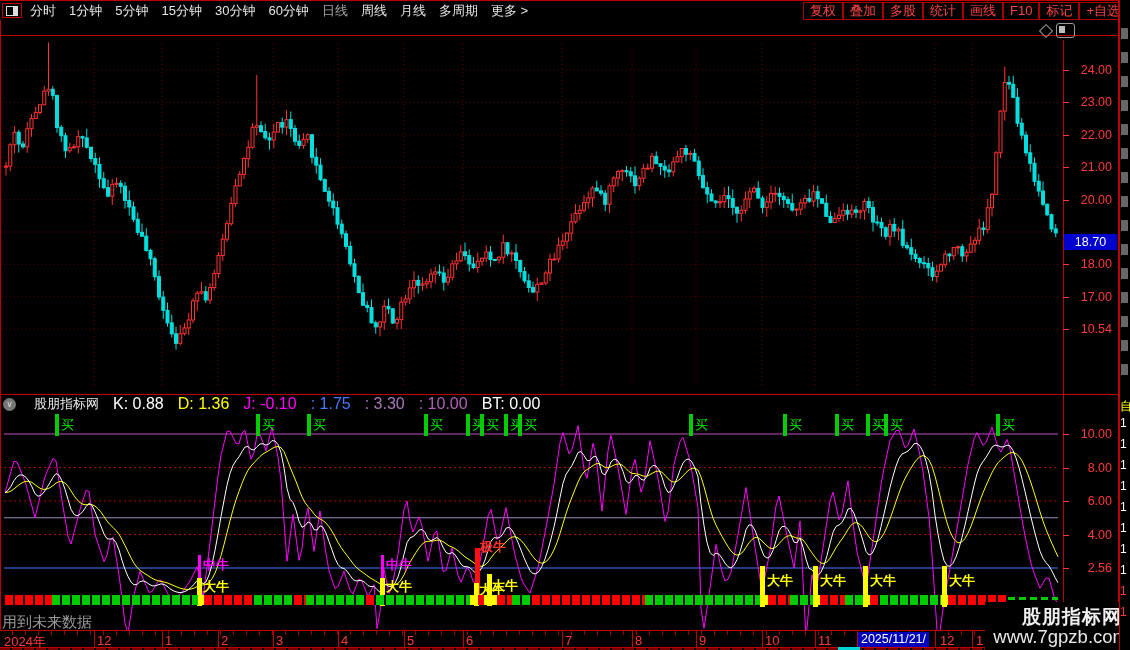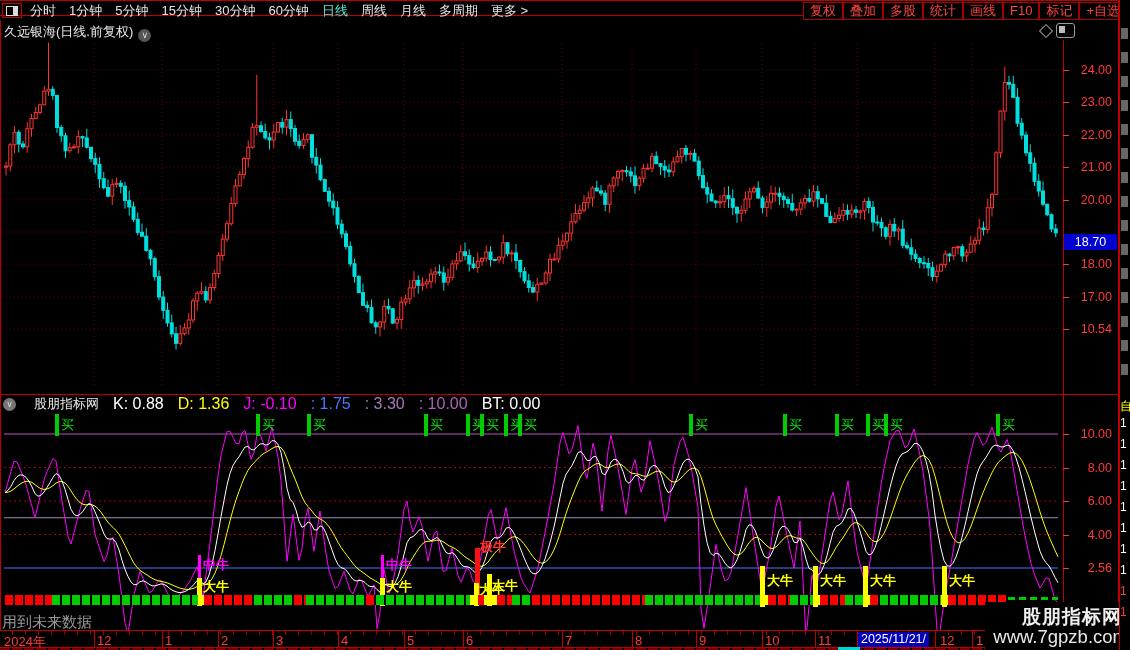--- a/index.html
+++ b/index.html
@@ -1,23 +1,23 @@
 <!DOCTYPE html>
 <html><head>
 <meta charset="utf-8">
 <style>
   html,body{margin:0;padding:0;background:#000;}
   .app{position:relative;width:1130px;height:650px;background:#000;overflow:hidden;
        font-family:"Liberation Sans",sans-serif;-webkit-font-smoothing:none;}
   
-  .toolbar{position:absolute;left:0;top:0;width:1130px;height:16px;background:#000;
+  .toolbar{position:absolute;left:0;top:0;width:1130px;height:36px;background:#000;
            border-top:1px solid #c00000;border-bottom:1px solid #c00000;box-sizing:border-box;padding-left:20px;}
   .tb-left{position:absolute;left:30px;top:1px;display:flex;gap:13px;align-items:center;height:18px;}
   .tb-item{color:#e6e6e6;font-size:13px;white-space:nowrap;cursor:default;}
-  .tb-item.active{color:#5eead4;}
+  .tb-item.active{color:#a3a3a3;}
   .tb-iconbox{position:absolute;left:2px;top:2px;width:20px;height:15px;border:1px solid #c00000;
               box-sizing:border-box;display:flex;align-items:center;justify-content:center;}
   .split-ic{width:10px;height:8px;border:1px solid #ddd;position:relative;}
   .split-ic::after{content:"";position:absolute;right:0;top:0;width:4px;height:100%;background:#ddd;}
   .tb-right{position:absolute;left:803px;top:1px;display:flex;height:18px;}
   .tb-btn{color:#ff4444;font-size:13px;border:1px solid #a80000;padding:0 6px;line-height:16px;
           white-space:nowrap;background:#000;}
   
   .titlebar{position:absolute;left:0;top:20px;width:1118px;height:20px;}
   .title-text{position:absolute;left:4px;top:3px;color:#e8e8e8;font-size:13px;}
@@ -99,23 +99,20 @@
         <span class="tb-btn">多股</span>
         <span class="tb-btn">统计</span>
         <span class="tb-btn">画线</span>
         <span class="tb-btn">F10</span>
         <span class="tb-btn">标记</span>
         <span class="tb-btn">+自选</span>
         <span class="tb-btn">返回</span>
       </div>
   </div>
 
-  <div class="titlebar">
-    <span class="title-text"><span>久远银海(日线.前复权)</span><span class="chev-circle">∨</span></span>
-  </div>
   <div class="diamond-ic"></div>
   <div class="panel-ic"></div>
 
   <div class="vline" style="left:0;top:20px;height:628px;"></div>
   <div class="vline" style="left:1063px;top:40px;height:608px;"></div>
   <div class="vline" style="left:1118px;top:0;height:650px;"></div>
   <div class="hline" style="left:0;top:394px;width:1118px;"></div>
 
   <svg id="mainChart" width="1063" height="352" style="left:0;top:40px;">
       <line x1="2" x2="1060" y1="30" y2="30" stroke="#5c0000" stroke-dasharray="1 3"></line>

